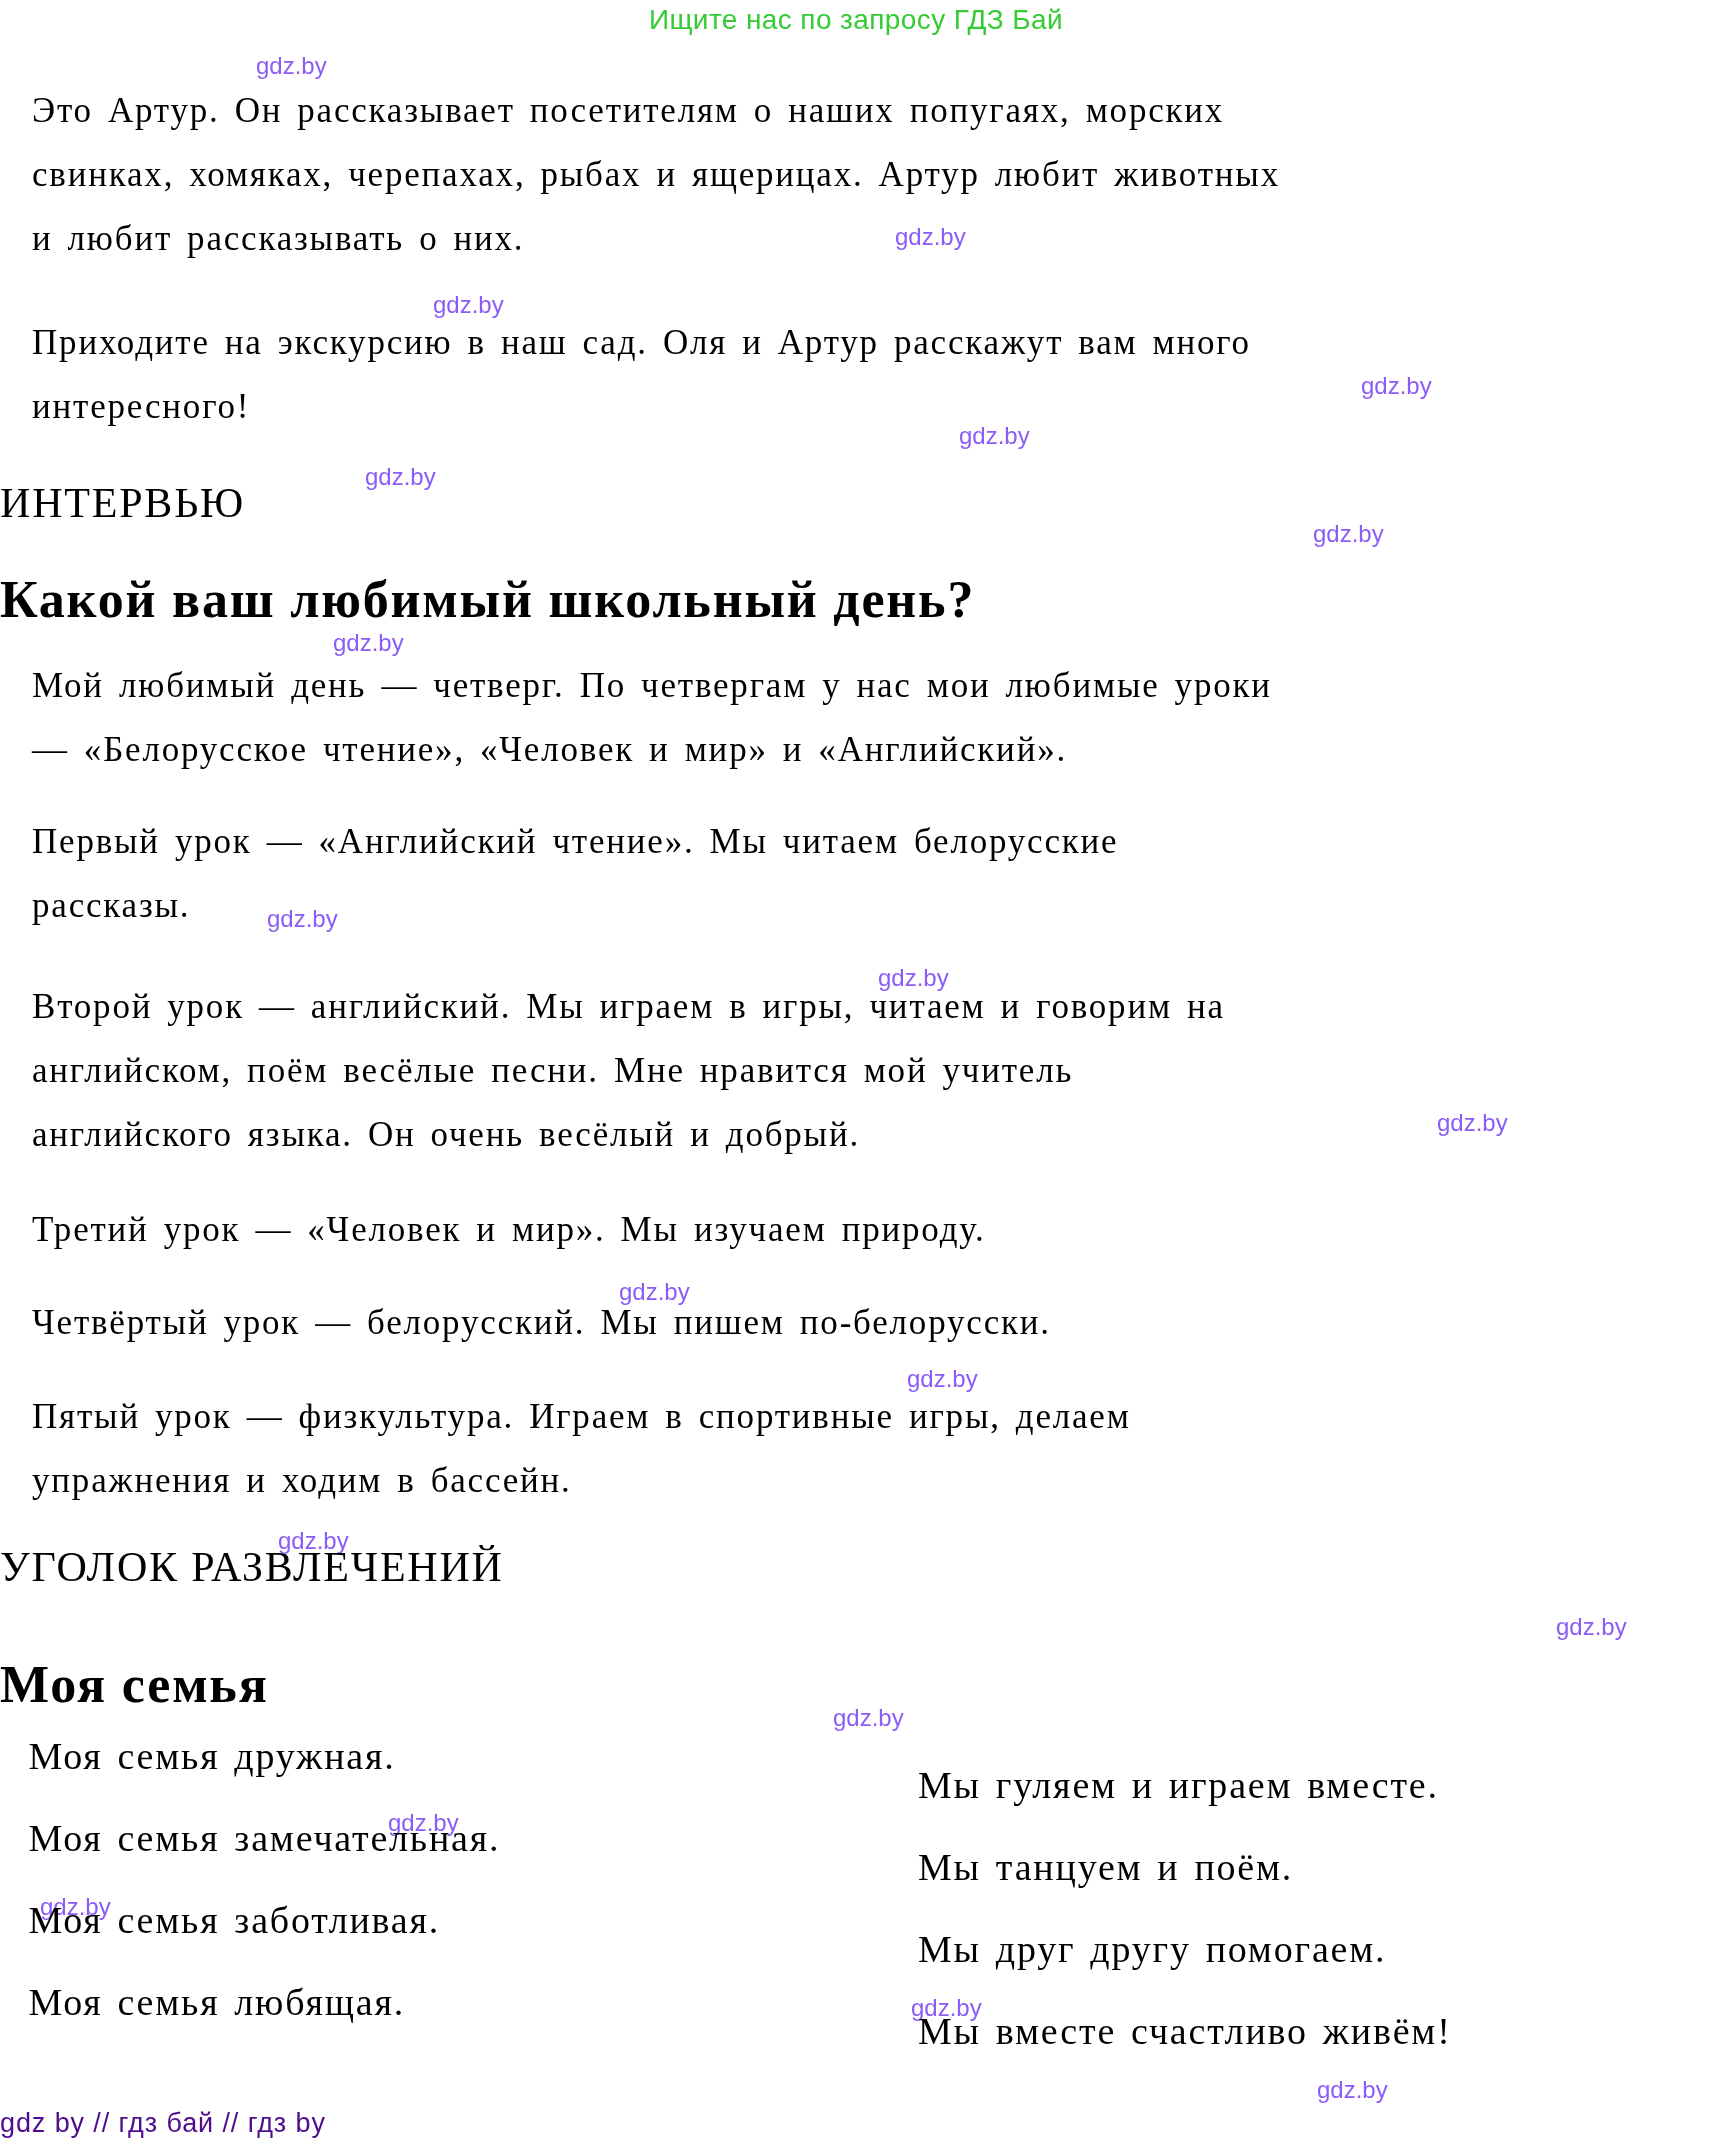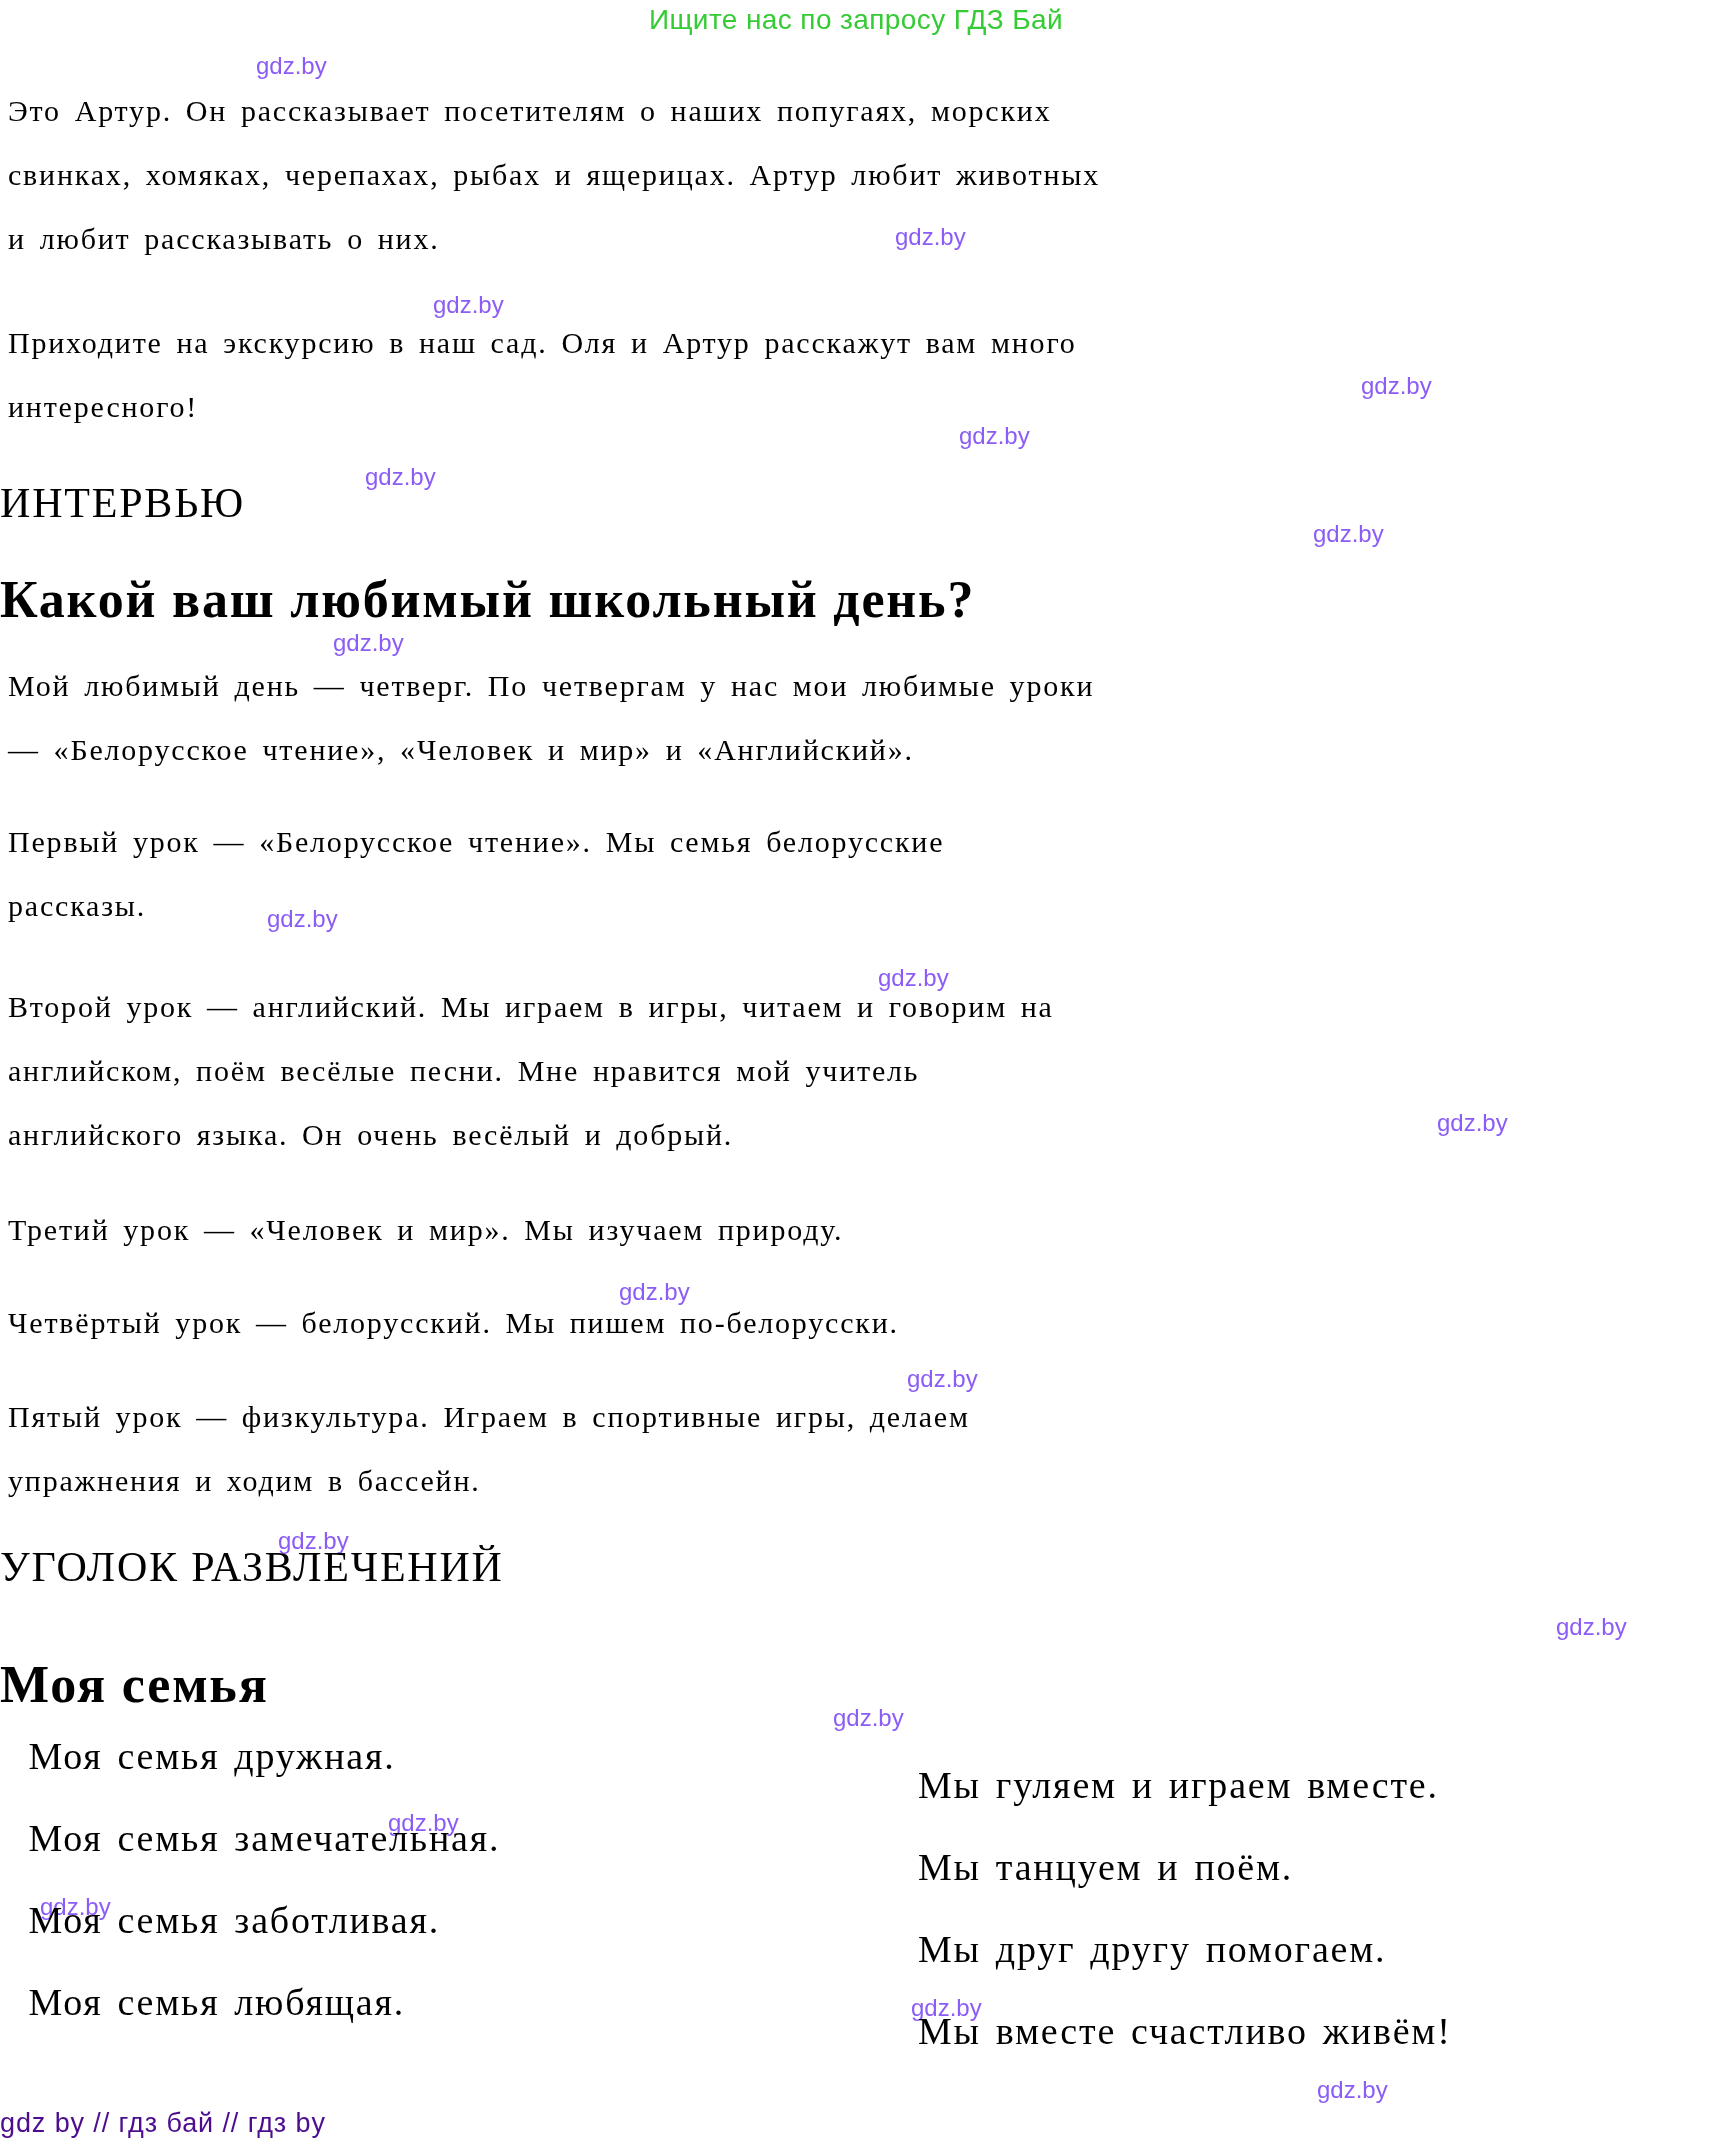--- a/index.html
+++ b/index.html
@@ -24,23 +24,23 @@
   }
   .wm {
     position: absolute;
     font-family: "Liberation Sans", sans-serif;
     font-size: 24px;
     color: #8b5cf6;
     white-space: nowrap;
   }
   .para {
     position: absolute;
-    left: 8px;
+    left: 32px;
     right: 36px;
-    font-size: 30px;
+    font-size: 35px;
     line-height: 64px;
     letter-spacing: 1.8px;
     word-spacing: 4.5px;
     white-space: pre-line;
   }
   .heading {
     position: absolute;
     left: 0;
     width: 100%;
     text-align: left;
@@ -99,21 +99,21 @@
 свинках, хомяках, черепахах, рыбах и ящерицах. Артур любит животных
 и любит рассказывать о них.</div>
   <div class="para" style="top:311px">Приходите на экскурсию в наш сад. Оля и Артур расскажут вам много
 интересного!</div>
 
   <div class="heading" style="top:479px">ИНТЕРВЬЮ</div>
   <div class="heading bold" style="top:570px">Какой ваш любимый школьный день?</div>
 
   <div class="para" style="top:654px">Мой любимый день — четверг. По четвергам у нас мои любимые уроки
 — «Белорусское чтение», «Человек и мир» и «Английский».</div>
-  <div class="para" style="top:810px">Первый урок — «Белорусское чтение». Мы семья белорусские
+  <div class="para" style="top:810px">Первый урок — «Английский чтение». Мы читаем белорусские
 рассказы.</div>
   <div class="para" style="top:975px">Второй урок — английский. Мы играем в игры, читаем и говорим на
 английском, поём весёлые песни. Мне нравится мой учитель
 английского языка. Он очень весёлый и добрый.</div>
   <div class="para" style="top:1291px">Четвёртый урок — белорусский. Мы пишем по-белорусски.</div>
   <div class="para" style="top:1198px">Третий урок — «Человек и мир». Мы изучаем природу.</div>
   <div class="para" style="top:1385px">Пятый урок — физкультура. Играем в спортивные игры, делаем
 упражнения и ходим в бассейн.</div>
 
   <div class="heading" style="top:1543px">УГОЛОК РАЗВЛЕЧЕНИЙ</div>

